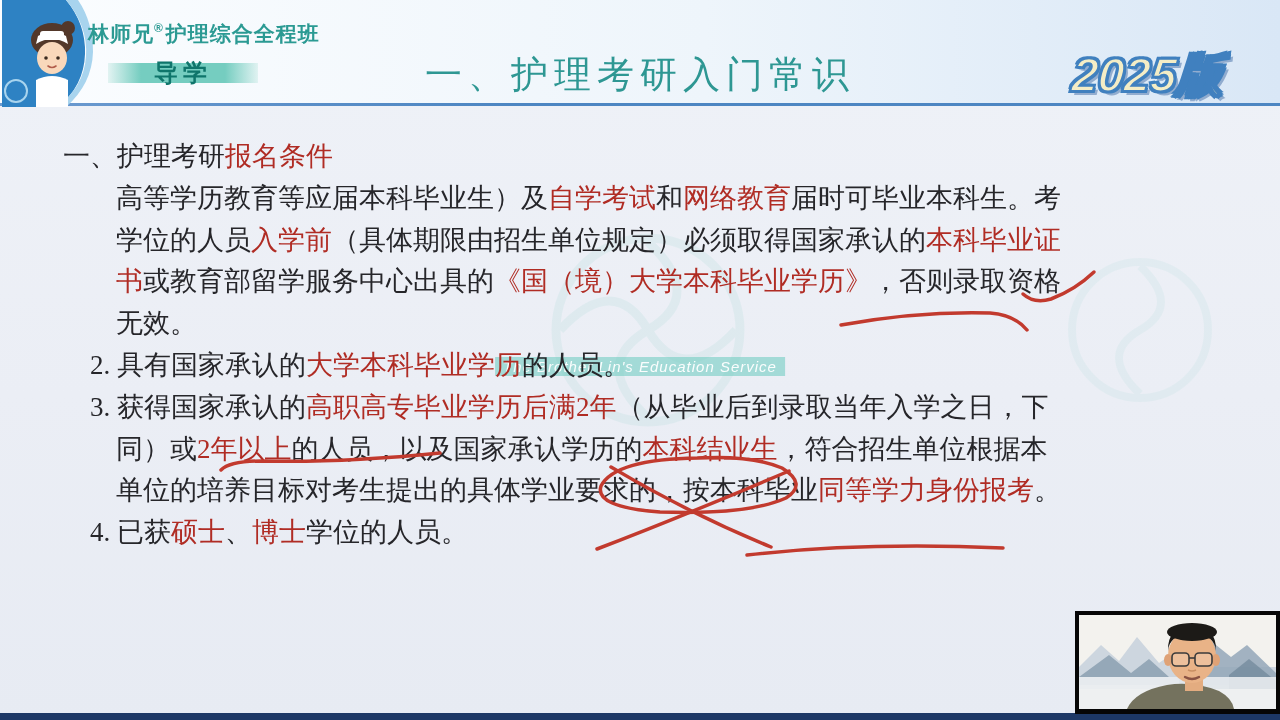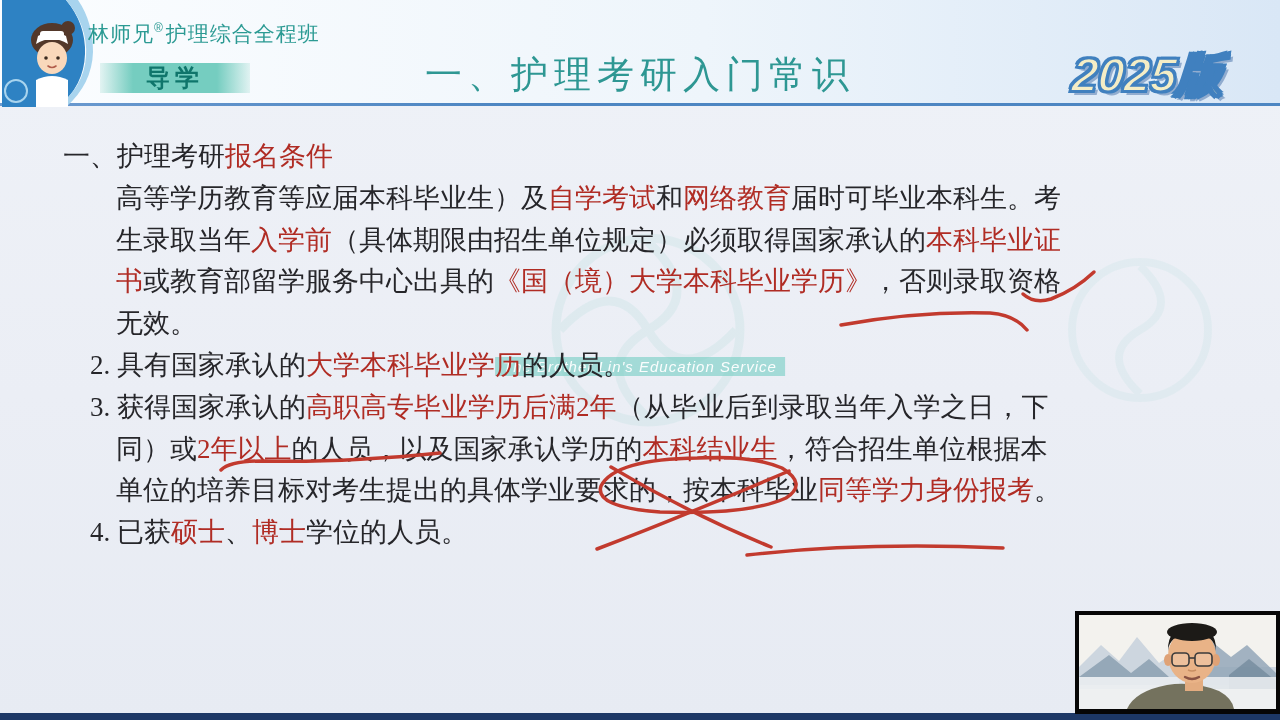--- a/index.html
+++ b/index.html
@@ -6,24 +6,24 @@
   .stage{position:relative;width:1280px;height:720px;overflow:hidden;
          font-family:"Liberation Serif","DejaVu Serif",serif;
          background:linear-gradient(180deg,#f6f9fd 0%,#eef1f7 12%,#ebeef5 55%,#e7ebf3 100%);}
   
   .header{position:absolute;top:0;left:0;right:0;height:103px;
           background:linear-gradient(90deg,#fbfdff 0%,#eef5fb 55%,#d9e7f6 100%);}
   .divider{position:absolute;top:103px;left:0;right:0;height:3px;
            background:linear-gradient(90deg,#6d9bd0,#4d86c2 40%,#4d86c2);z-index:2;}
   .nurse-logo{position:absolute;top:0;left:0;width:96px;height:107px;z-index:3;}
   .brand{position:absolute;left:88px;top:20px;z-index:3;
-         font-family:"Liberation Sans","DejaVu Sans",sans-serif;font-weight:normal;
+         font-family:"Liberation Sans","DejaVu Sans",sans-serif;font-weight:bold;
          font-size:21px;color:var(--teal);letter-spacing:1px;white-space:nowrap;}
   .brand .reg{font-size:12px;vertical-align:9px;margin:0 2px 0 0;}
-  .section-bar{position:absolute;left:100px;top:63px;width:150px;height:30px;z-index:3;
+  .section-bar{position:absolute;left:108px;top:63px;width:150px;height:20px;z-index:3;
          background:linear-gradient(90deg,rgba(159,219,207,.25),#75cdc0 22%,#75cdc0 78%,rgba(159,219,207,.25));
          display:flex;align-items:center;justify-content:center;}
   .section-bar span{font-family:"Liberation Sans","DejaVu Sans",sans-serif;
          font-size:24px;font-weight:bold;color:#0f756b;letter-spacing:5px;}
   .slide-title{position:absolute;left:0;right:0;top:50px;text-align:center;z-index:2;
          font-size:37px;color:#2e9793;letter-spacing:6px;font-weight:500;white-space:nowrap;}
   .edition{position:absolute;right:56px;top:44px;z-index:3;
          font-family:"Liberation Sans","DejaVu Sans",sans-serif;font-style:italic;font-weight:bold;
          font-size:47px;color:var(--badge-fill);transform:skewX(-4deg);
          -webkit-text-stroke:2px var(--badge-outline);
@@ -111,21 +111,21 @@
 
   <div class="edition">2025版</div>
 
   <div class="watermark">
     <div class="wm-sub">The Brother Lin's Education Service</div>
   </div>
 
   <div class="slide-text">
       <div class="line h"><span class="d">一、护理考研</span><span class="r">报名条件</span></div>
       <div class="line cont"><span class="d">高等学历教育等应届本科毕业生）及</span><span class="r">自学考试</span><span class="d">和</span><span class="r">网络教育</span><span class="d">届时可毕业本科生。考</span></div>
-      <div class="line cont"><span class="d">生录取当年</span><span class="r">入学前</span><span class="d">（具体期限由招生单位规定）必须取得国家承认的</span><span class="r">本科毕业证</span></div>
+      <div class="line cont"><span class="d">学位的人员</span><span class="r">入学前</span><span class="d">（具体期限由招生单位规定）必须取得国家承认的</span><span class="r">本科毕业证</span></div>
       <div class="line cont"><span class="r">书</span><span class="d">或教育部留学服务中心出具的</span><span class="r">《国（境）大学本科毕业学历》</span><span class="d">，否则录取资格</span></div>
       <div class="line cont"><span class="d">无效。</span></div>
       <div class="line item"><span class="d">2. 具有国家承认的</span><span class="r">大学本科毕业学历</span><span class="d">的人员。</span></div>
       <div class="line item"><span class="d">3. 获得国家承认的</span><span class="r">高职高专毕业学历后满2年</span><span class="d">（从毕业后到录取当年入学之日，下</span></div>
       <div class="line cont"><span class="d">同）或</span><span class="r">2年以上</span><span class="d">的人员，以及国家承认学历的</span><span class="r">本科结业生</span><span class="d">，符合招生单位根据本</span></div>
       <div class="line cont"><span class="d">单位的培养目标对考生提出的具体学业要求的，按本科毕业</span><span class="r">同等学力身份报考</span><span class="d">。</span></div>
       <div class="line item"><span class="d">4. 已获</span><span class="r">硕士</span><span class="d">、</span><span class="r">博士</span><span class="d">学位的人员。</span></div>
     </div>
 
   <svg class="annotations" viewBox="0 0 1280 720">

